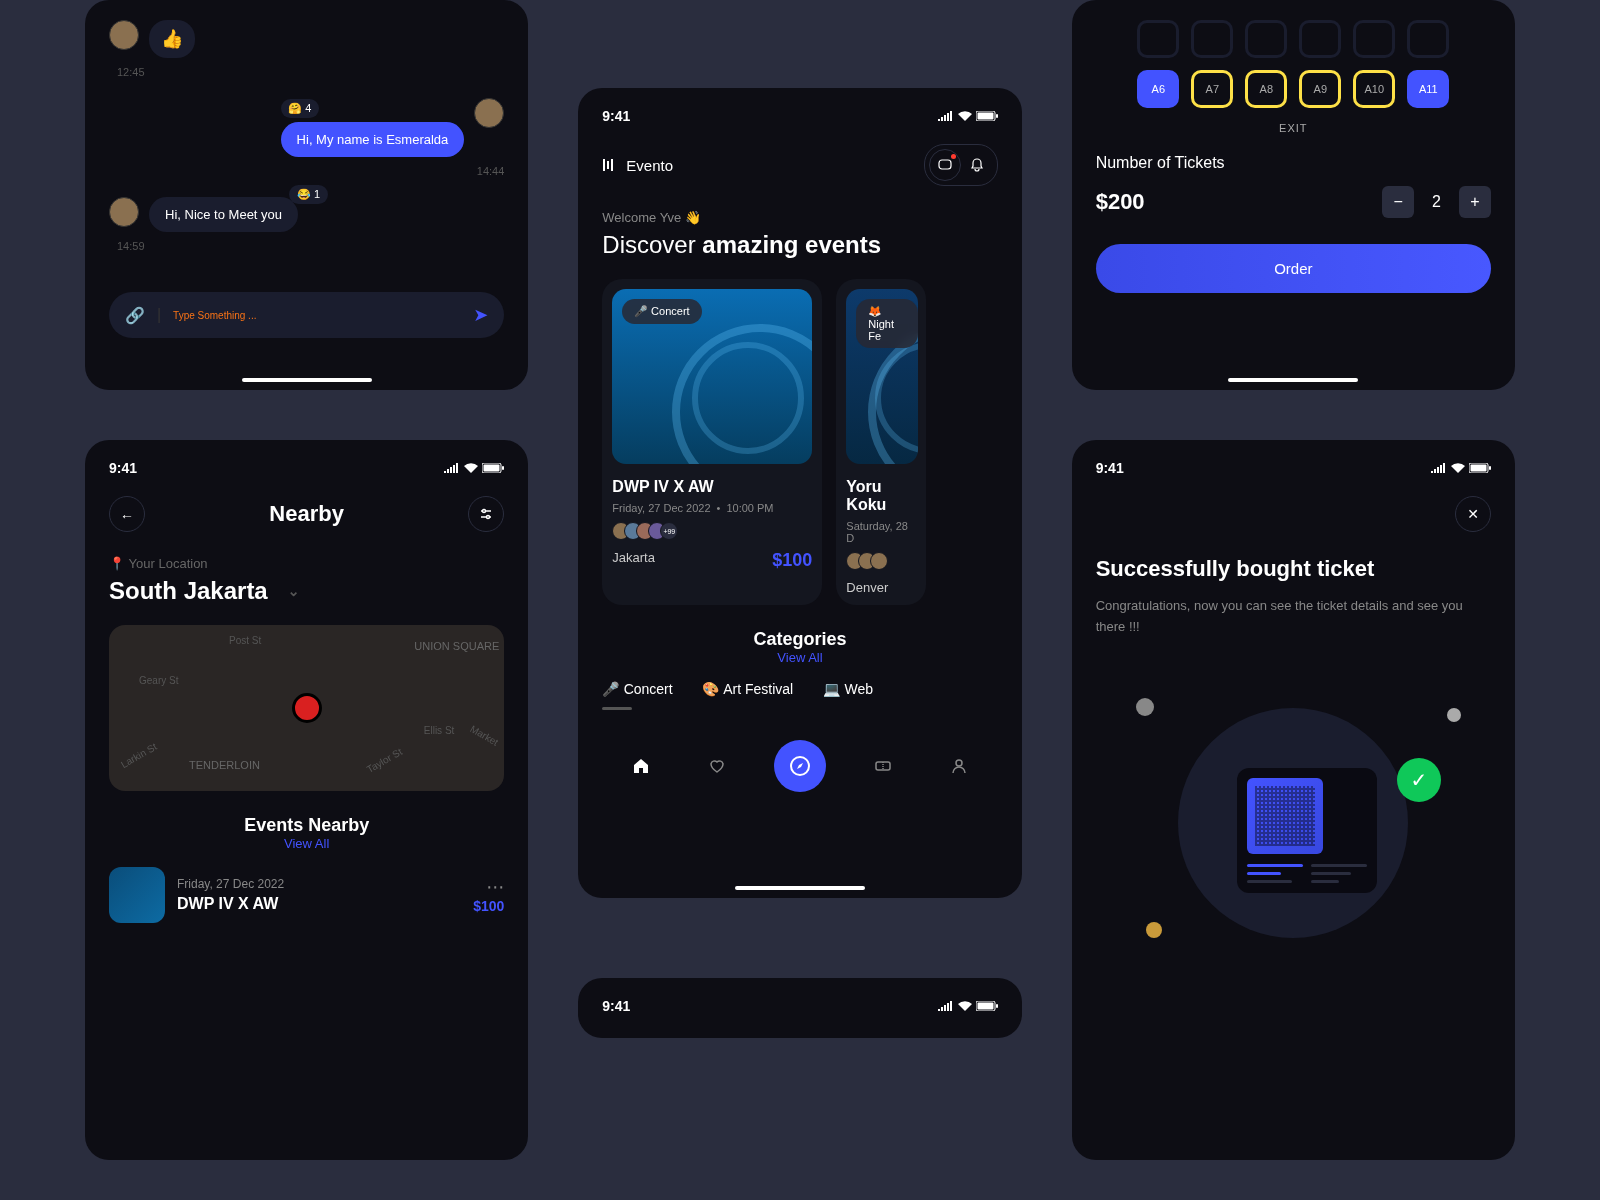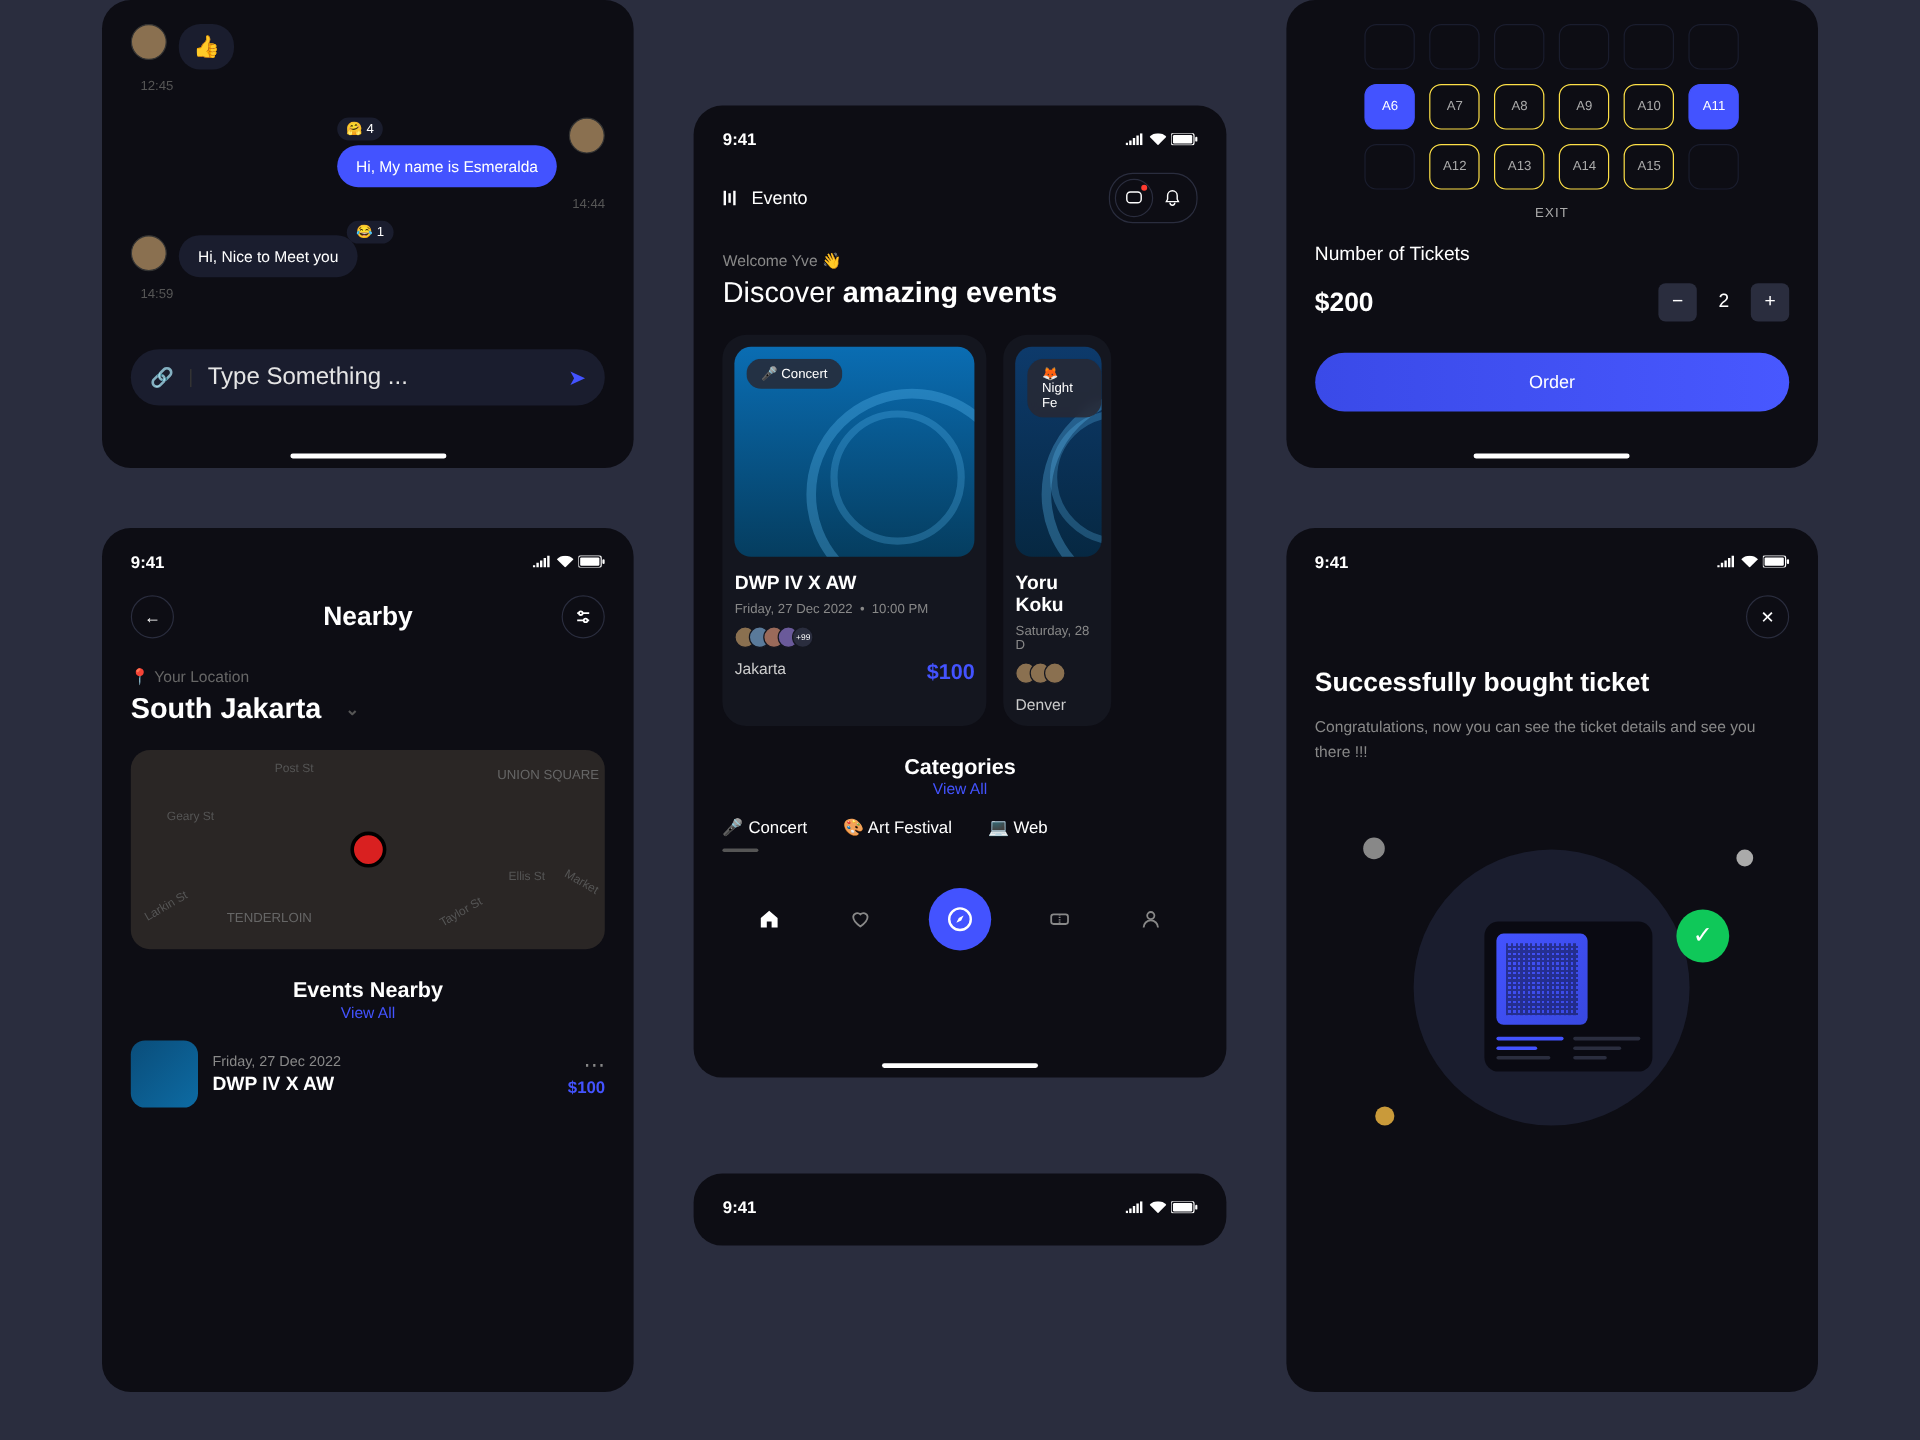--- a/index.html
+++ b/index.html
@@ -15,21 +15,21 @@
 .msg-row { display: flex; gap: 10px; align-items: flex-start; margin-bottom: 8px; }
 .msg-row.right { flex-direction: row-reverse; }
 .avatar { width: 30px; height: 30px; border-radius: 50%; background: #8a7050; flex-shrink: 0; border: 1px solid #333; }
 .bubble { padding: 10px 16px; border-radius: 18px; font-size: 13px; max-width: 200px; }
 .bubble.dark { background: #1a1d2e; }
 .bubble.blue { background: #4353ff; }
 .bubble.emoji { background: #1a1d2e; padding: 8px 12px; font-size: 18px; }
 .emoji-badge { background: #1a1d2e; border-radius: 12px; padding: 3px 8px; font-size: 11px; display: inline-flex; gap: 4px; align-items: center; margin-left: 40px; }
 .timestamp { font-size: 11px; color: #555; margin-left: 8px; margin-top: 4px; }
 .input-bar { background: #1a1d2e; border-radius: 24px; padding: 12px 16px; display: flex; align-items: center; gap: 12px; margin-top: 40px; }
-.input-bar .placeholder { color: #e5e5e5; flex: 1; font-size: 20px; }
+.input-bar .placeholder { color: #f97316; flex: 1; font-size: 10px; }
 .send-icon { color: #4353ff; font-size: 18px; }
 
 
 .nearby { height: 720px; margin-top: 50px; }
 .nearby-header { display: flex; align-items: center; justify-content: space-between; margin-bottom: 24px; }
 .icon-btn { width: 36px; height: 36px; border-radius: 50%; border: 1px solid #2a2d3e; display: flex; align-items: center; justify-content: center; font-size: 14px; }
 .nearby-title { font-size: 22px; font-weight: 600; }
 .location-label { color: #666; font-size: 13px; margin-bottom: 6px; }
 .location-name { font-size: 24px; font-weight: 600; margin-bottom: 20px; display: flex; align-items: center; gap: 20px; }
 .map { background: #2a2625; border-radius: 16px; height: 166px; position: relative; overflow: hidden; margin-bottom: 24px; }
@@ -77,21 +77,21 @@
 .nav-item.active { background: #4353ff; border-radius: 50%; width: 52px; height: 52px; color: #fff; }
 .scroll-ind { width: 30px; height: 3px; background: #555; border-radius: 2px; margin-top: 10px; }
 
 
 .peek { height: 60px; margin-top: 80px; }
 
 
 .seats { height: 390px; }
 .seat-grid { display: flex; flex-direction: column; gap: 12px; margin-bottom: 12px; }
 .seat-grid .srow { display: flex; gap: 12px; justify-content: center; }
-.seat { width: 42px; height: 38px; border: 1px solid #fde047; border-radius: 10px; display: flex; align-items: center; justify-content: center; font-size: 11px; color: #aaa; }
+.seat { width: 42px; height: 38px; border: 3px solid #fde047; border-radius: 10px; display: flex; align-items: center; justify-content: center; font-size: 11px; color: #aaa; }
 .seat.selected { background: #4353ff; border-color: #4353ff; color: #fff; }
 .seat.disabled { border-color: #1a1d2e; color: #333; }
 .exit-label { text-align: center; font-size: 11px; color: #aaa; margin: 14px 0 20px; letter-spacing: 1px; }
 .ticket-count-label { font-size: 16px; margin-bottom: 14px; }
 .ticket-row { display: flex; justify-content: space-between; align-items: center; margin-bottom: 26px; }
 .price { font-size: 22px; font-weight: 600; }
 .stepper { display: flex; align-items: center; gap: 18px; }
 .step-btn { width: 32px; height: 32px; background: #2a2d3e; border-radius: 6px; display: flex; align-items: center; justify-content: center; font-size: 16px; }
 .order-btn { background: linear-gradient(90deg, #3a4ae8, #4858ff); border-radius: 28px; padding: 16px; text-align: center; font-size: 15px; font-weight: 500; }
 
@@ -372,28 +372,20 @@
           <div class="seat disabled"></div>
         </div>
         <div class="srow">
           <div class="seat selected">A6</div>
           <div class="seat">A7</div>
           <div class="seat">A8</div>
           <div class="seat">A9</div>
           <div class="seat">A10</div>
           <div class="seat selected">A11</div>
         </div>
-        <div class="srow">
-          <div class="seat disabled"></div>
-          <div class="seat">A12</div>
-          <div class="seat">A13</div>
-          <div class="seat">A14</div>
-          <div class="seat">A15</div>
-          <div class="seat disabled"></div>
-        </div>
       </div>
       <div class="exit-label">EXIT</div>
       <div class="ticket-count-label">Number of Tickets</div>
       <div class="ticket-row">
         <div class="price">$200</div>
         <div class="stepper">
           <div class="step-btn">−</div>
           <div>2</div>
           <div class="step-btn">+</div>
         </div>

